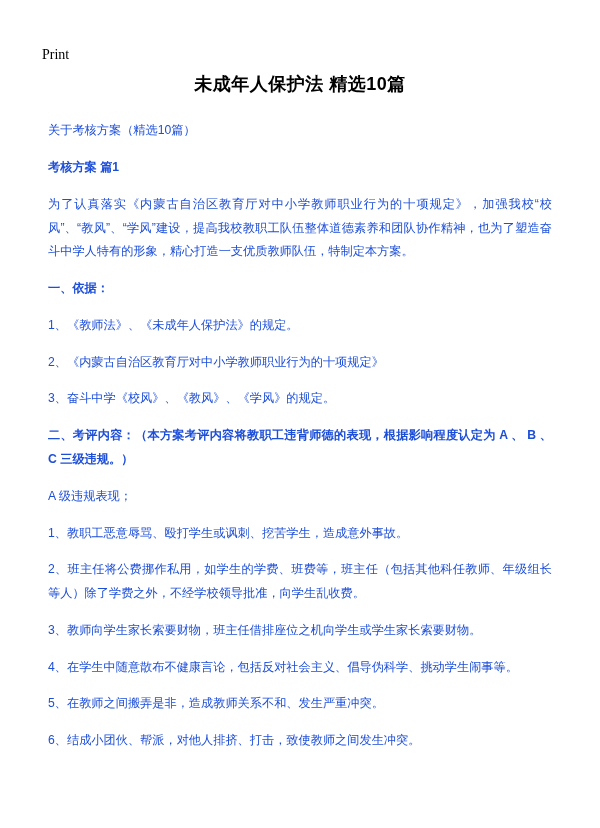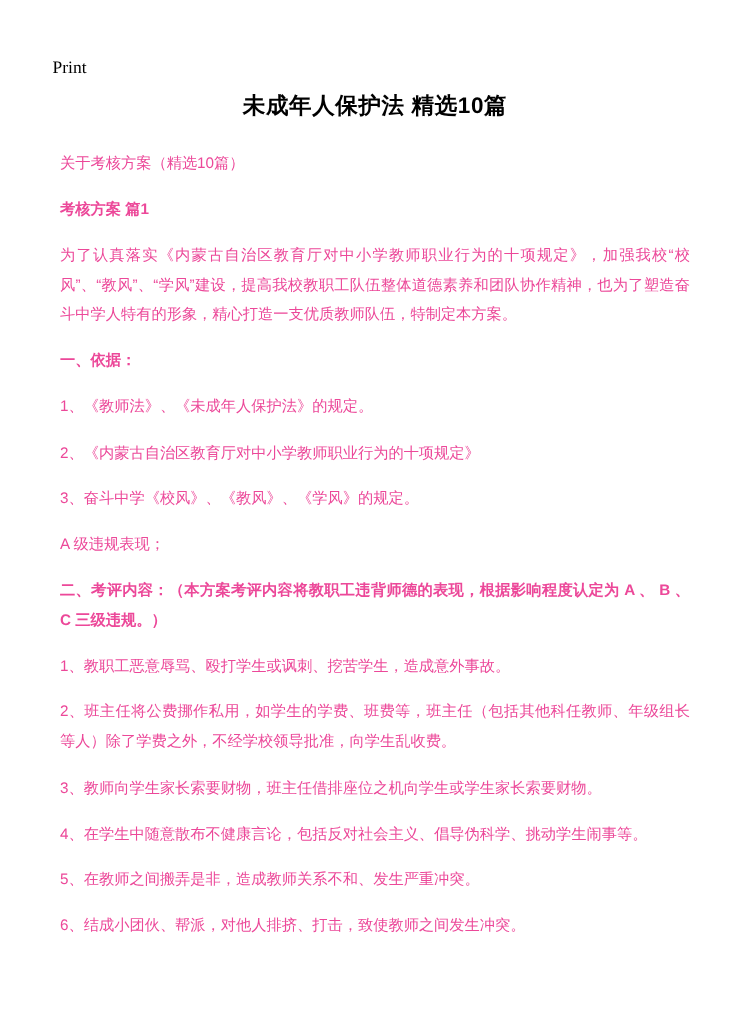--- a/index.html
+++ b/index.html
@@ -42,21 +42,21 @@
     text-align: center;
     margin: 0 0 22px 0;
     line-height: 1.4;
     letter-spacing: 0.5px;
   }
   p.para {
     font-size: 12.2px;
     line-height: 1.95;
     margin: 0 0 13px 0;
     text-align: justify;
-    color: #ec4899;
+    color: #1d4ed8;
   }
   p.para.bold {
     font-weight: bold;
   }
 </style>
 </head>
 <body>
 
 <div class="page">
 
@@ -65,22 +65,22 @@
   <div class="content">
     <h1 class="doc-title">未成年人保护法  精选10篇</h1>
 
     <p class="para">关于考核方案（精选10篇）</p>
     <p class="para bold">考核方案 篇1</p>
     <p class="para">为了认真落实《内蒙古自治区教育厅对中小学教师职业行为的十项规定》，加强我校“校风”、“教风”、“学风”建设，提高我校教职工队伍整体道德素养和团队协作精神，也为了塑造奋斗中学人特有的形象，精心打造一支优质教师队伍，特制定本方案。</p>
     <p class="para bold">一、依据：</p>
     <p class="para">1、《教师法》、《未成年人保护法》的规定。</p>
     <p class="para">2、《内蒙古自治区教育厅对中小学教师职业行为的十项规定》</p>
     <p class="para">3、奋斗中学《校风》、《教风》、《学风》的规定。</p>
+    <p class="para bold">二、考评内容：（本方案考评内容将教职工违背师德的表现，根据影响程度认定为 A 、 B 、 C 三级违规。）</p>
     <p class="para">A 级违规表现；</p>
-    <p class="para bold">二、考评内容：（本方案考评内容将教职工违背师德的表现，根据影响程度认定为 A 、 B 、 C 三级违规。）</p>
     <p class="para">1、教职工恶意辱骂、殴打学生或讽刺、挖苦学生，造成意外事故。</p>
     <p class="para">2、班主任将公费挪作私用，如学生的学费、班费等，班主任（包括其他科任教师、年级组长等人）除了学费之外，不经学校领导批准，向学生乱收费。</p>
     <p class="para">3、教师向学生家长索要财物，班主任借排座位之机向学生或学生家长索要财物。</p>
     <p class="para">4、在学生中随意散布不健康言论，包括反对社会主义、倡导伪科学、挑动学生闹事等。</p>
     <p class="para">5、在教师之间搬弄是非，造成教师关系不和、发生严重冲突。</p>
     <p class="para">6、结成小团伙、帮派，对他人排挤、打击，致使教师之间发生冲突。</p>
   </div>
 
 </div>
 

